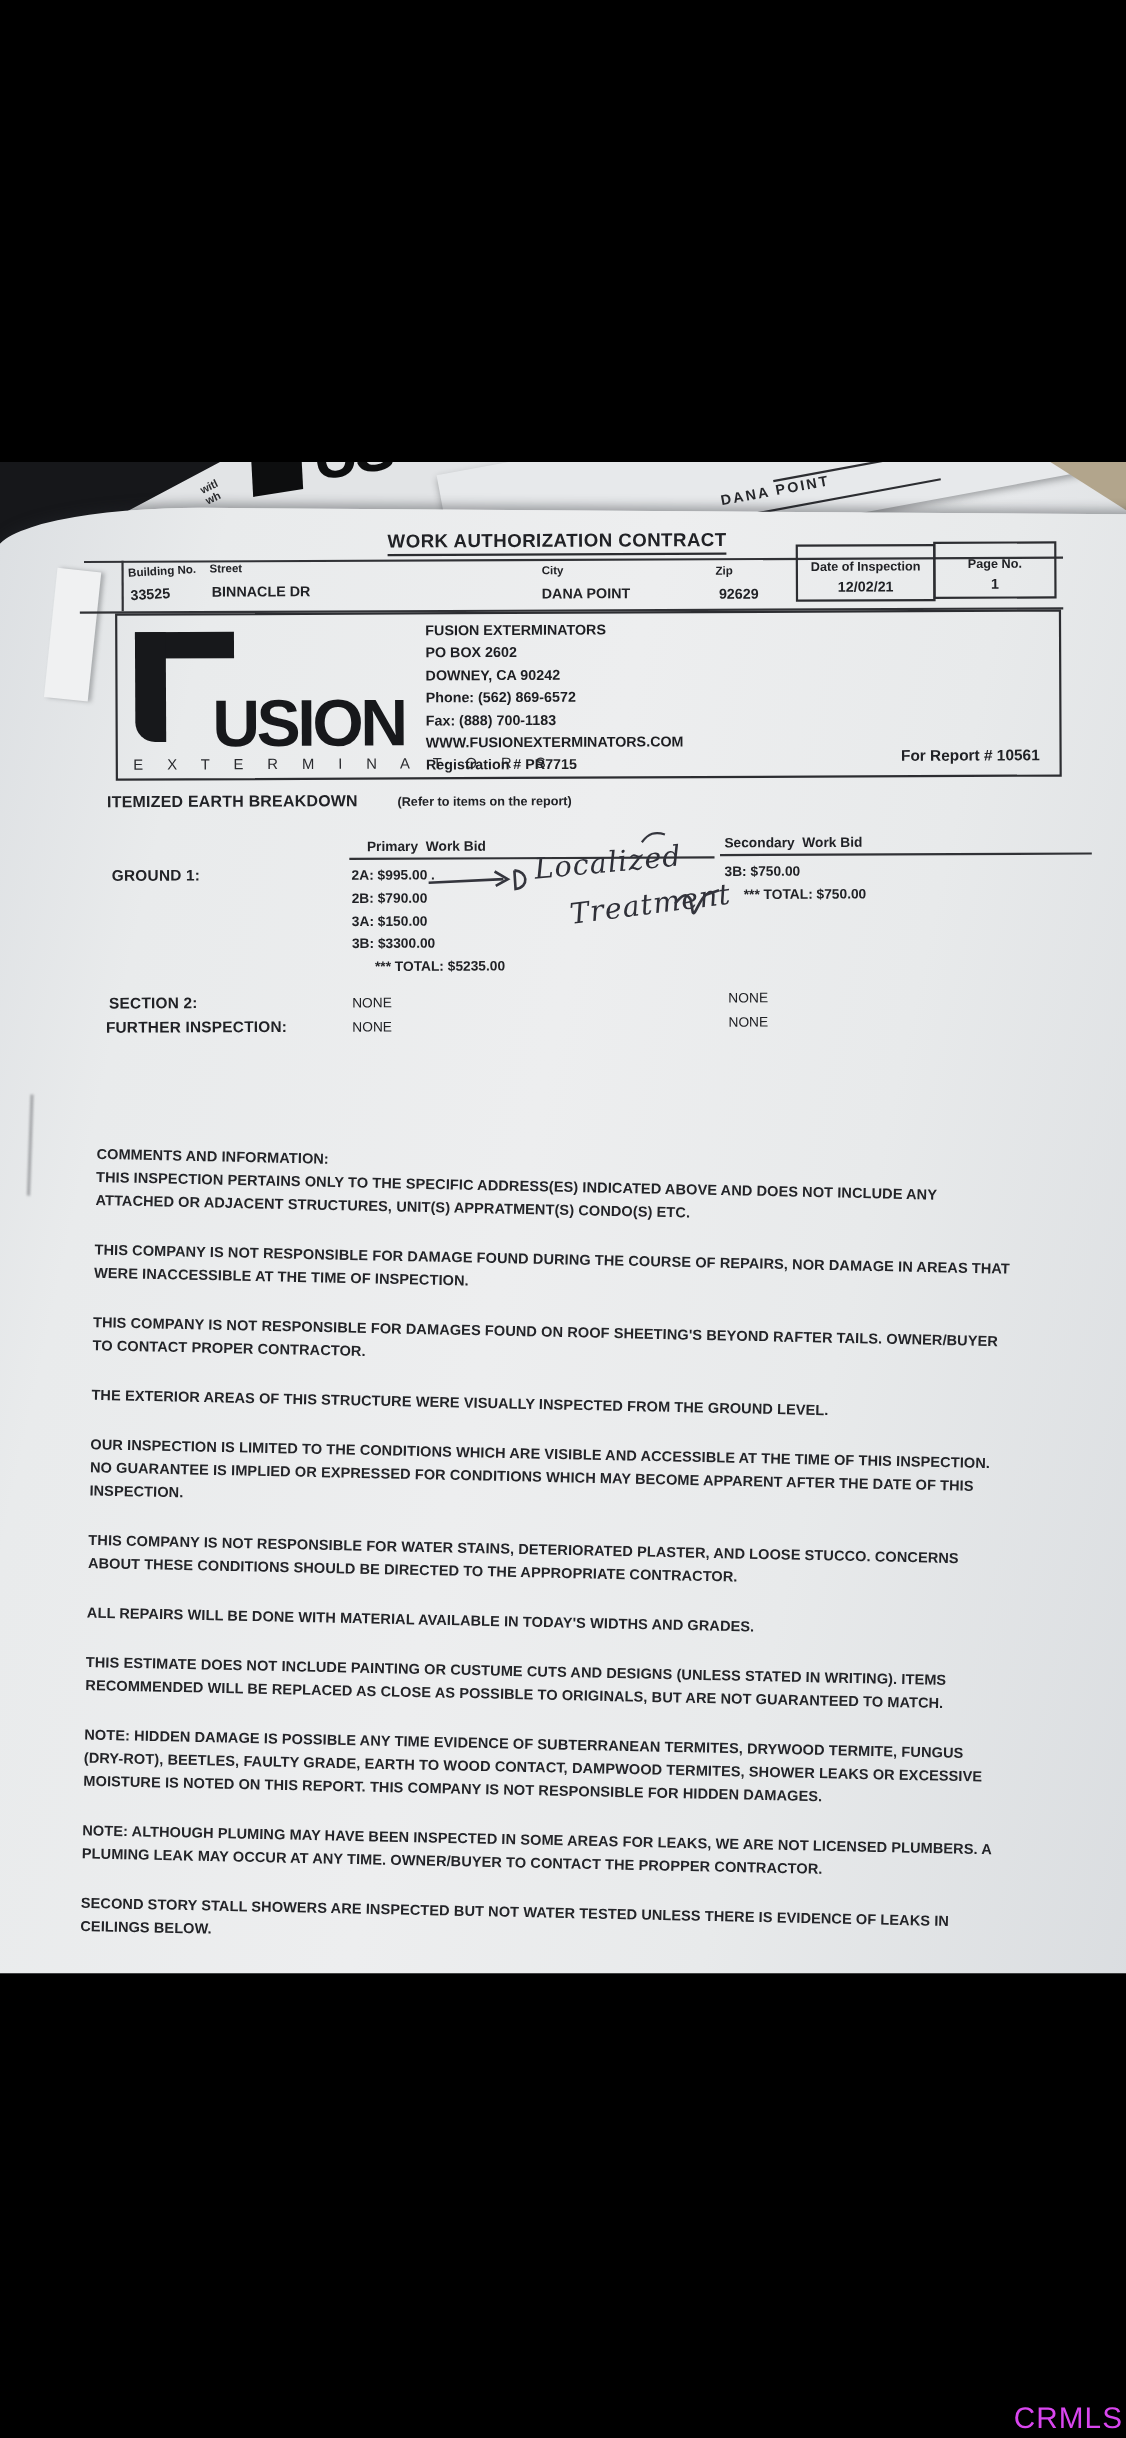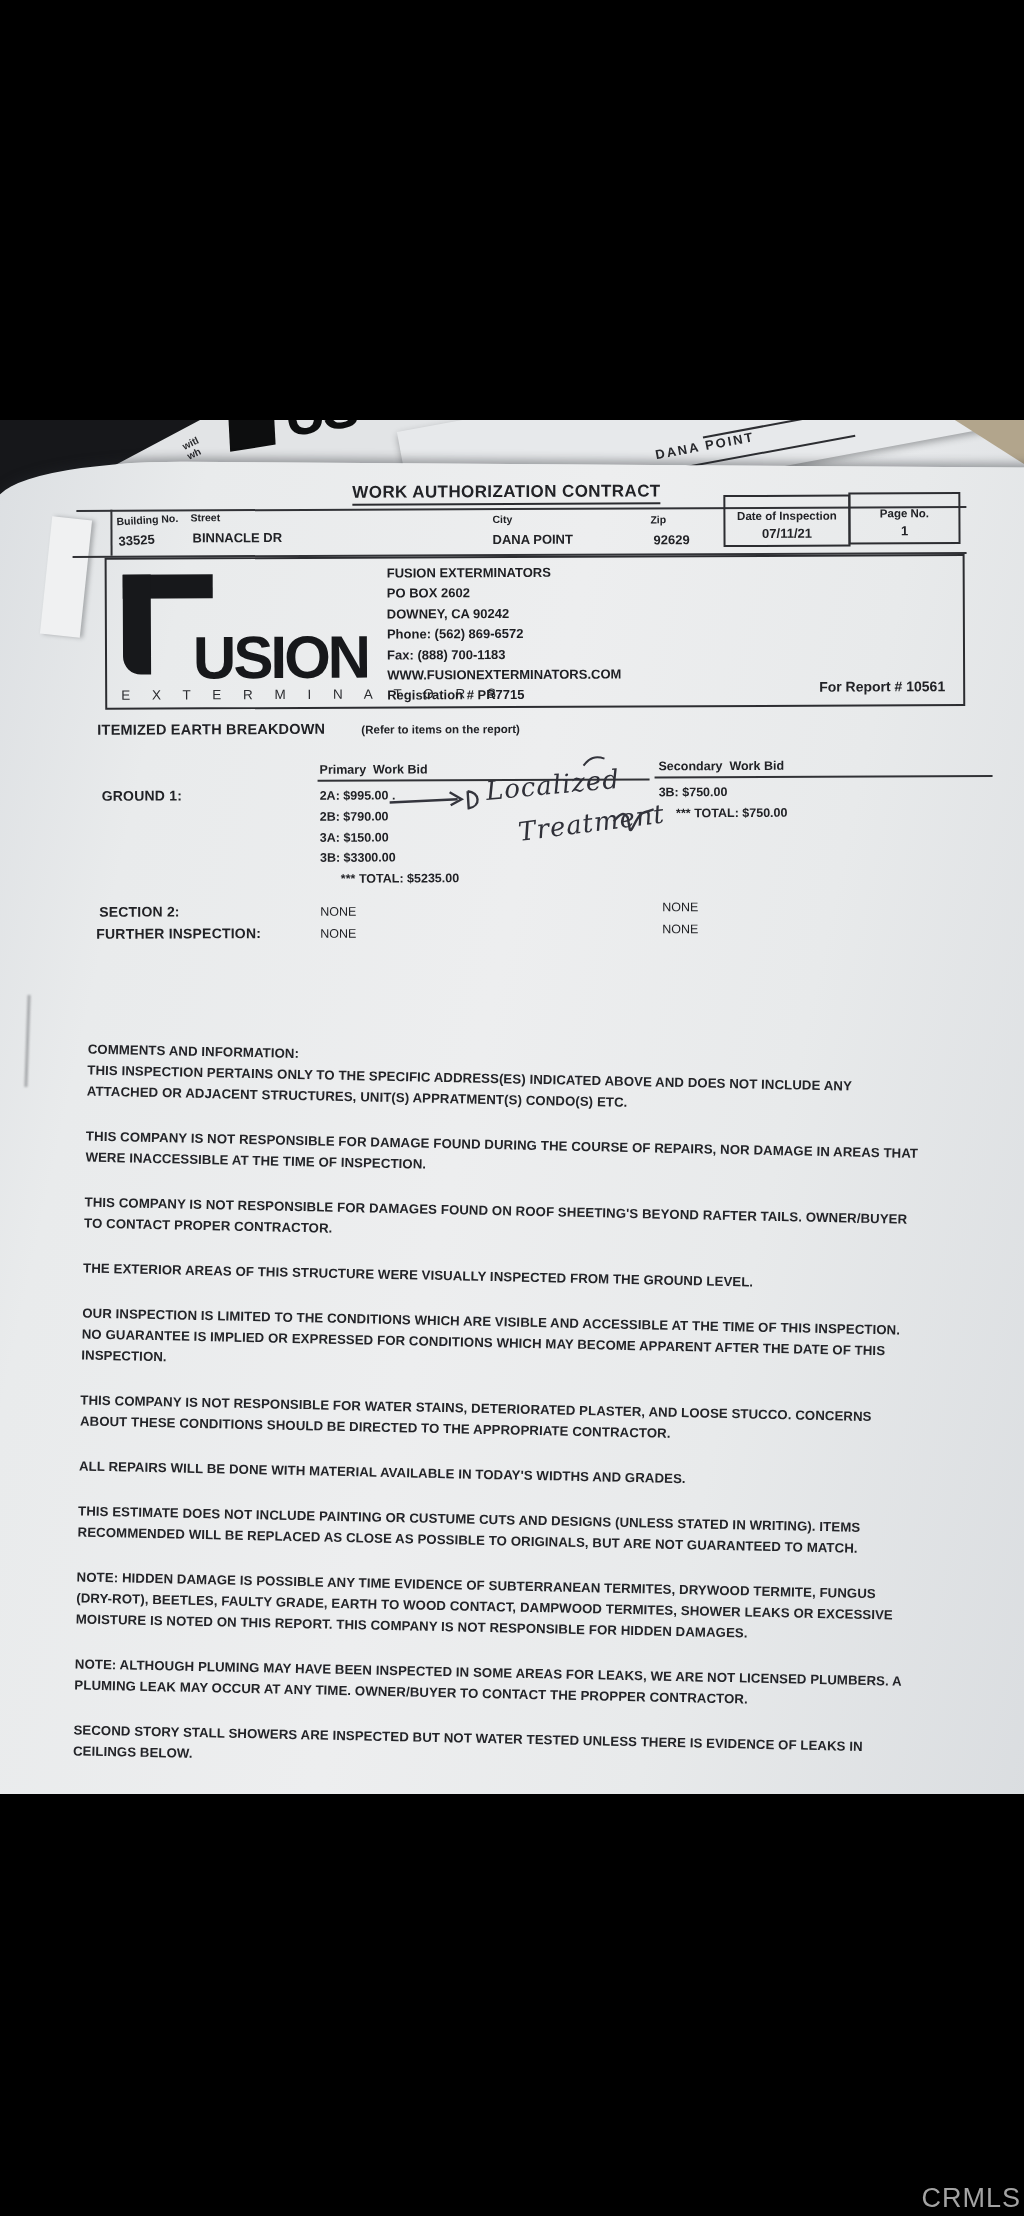--- a/index.html
+++ b/index.html
@@ -1,21 +1,21 @@
 <!DOCTYPE html>
 <html><head>
 <meta charset="utf-8">
 <style>
   html,body{margin:0;padding:0;background:#000;}
   .stage{position:relative;width:1024px;height:2216px;background:#000;overflow:hidden;
          font-family:"Liberation Sans",sans-serif;}
   .letterbox{position:absolute;left:0;width:1024px;background:#000;}
   .letterbox.top{top:0;height:420px;}
   .letterbox.bottom{top:1794px;height:422px;}
-  .watermark{position:absolute;right:3px;bottom:2px;color:#a3a3a3;font-size:27px;
+  .watermark{position:absolute;right:3px;bottom:2px;color:#d946ef;font-size:27px;
              letter-spacing:1px;font-weight:400;}
   
   .photo{position:absolute;left:0;top:420px;width:1024px;height:1374px;overflow:hidden;
          background:linear-gradient(100deg,#c9ccd0 0%,#e3e6e8 10%,#eceeef 45%,#e7e9eb 72%,#d7dadd 100%);}
   .abs{position:absolute;}
   
   .sheet-behind{position:absolute;left:-20px;top:-14px;width:720px;height:110px;
                 background:#e2e4e6;transform:rotate(-2deg);}
   .frag-small{position:absolute;left:205px;top:26px;font-size:10px;font-weight:700;color:#2a2b2e;
               transform:rotate(-24deg);line-height:11px;white-space:pre-line;}
@@ -118,21 +118,21 @@
         <div class="abs val" style="left:118px;top:111px;transform:rotate(-3deg);">33525</div>
         <div class="abs lbl" style="left:190px;top:90px;">Street</div>
         <div class="abs val" style="left:192px;top:109px;">BINNACLE DR</div>
         <div class="abs lbl" style="left:492px;top:93px;">City</div>
         <div class="abs val" style="left:492px;top:112px;">DANA POINT</div>
         <div class="abs lbl" style="left:650px;top:94px;">Zip</div>
         <div class="abs val" style="left:653px;top:113px;">92629</div>
 
         <div class="hbox" style="left:723px;top:76px;width:123px;height:48px;">
           <span class="lbl">Date of Inspection</span>
-          <span class="val">07/11/21</span>
+          <span class="val">12/02/21</span>
         </div>
         <div class="hbox" style="left:848px;top:74px;width:108px;height:48px;text-align:center;">
           <span class="lbl">Page No.</span>
           <span class="val">1</span>
         </div>
 
         <div class="logo-box">
           <div class="f-bar"></div>
           <div class="f-stem"></div>
           <div class="usion">USION</div>
@@ -145,21 +145,21 @@
             <div>Fax: (888) 700-1183</div>
             <div>WWW.FUSIONEXTERMINATORS.COM</div>
             <div>Registration # PR7715</div>
           </div>
           <div class="report-ref">For Report # 10561</div>
         </div>
 
         <div class="abs icb" style="left:96px;top:300px;">ITEMIZED EARTH BREAKDOWN</div>
         <div class="abs icb-note" style="left:360px;top:303px;">(Refer to items on the report)</div>
 
-        <div class="abs bid-h" style="left:318px;top:342px;">Primary  Work Bid</div>
+        <div class="abs bid-h" style="left:332px;top:342px;">Primary  Work Bid</div>
         <div class="rule" style="left:316px;top:359px;width:332px;"></div>
         <div class="abs bid-h" style="left:657px;top:340px;">Secondary  Work Bid</div>
         <div class="rule" style="left:653px;top:357px;width:338px;"></div>
 
         <div class="abs sec-lbl" style="left:100px;top:366px;">GROUND 1:</div>
         <div class="abs bid-items" style="left:318px;top:365px;">2A: $995.00 .
 2B: $790.00
 3A: $150.00
 3B: $3300.00
       *** TOTAL: $5235.00</div>

